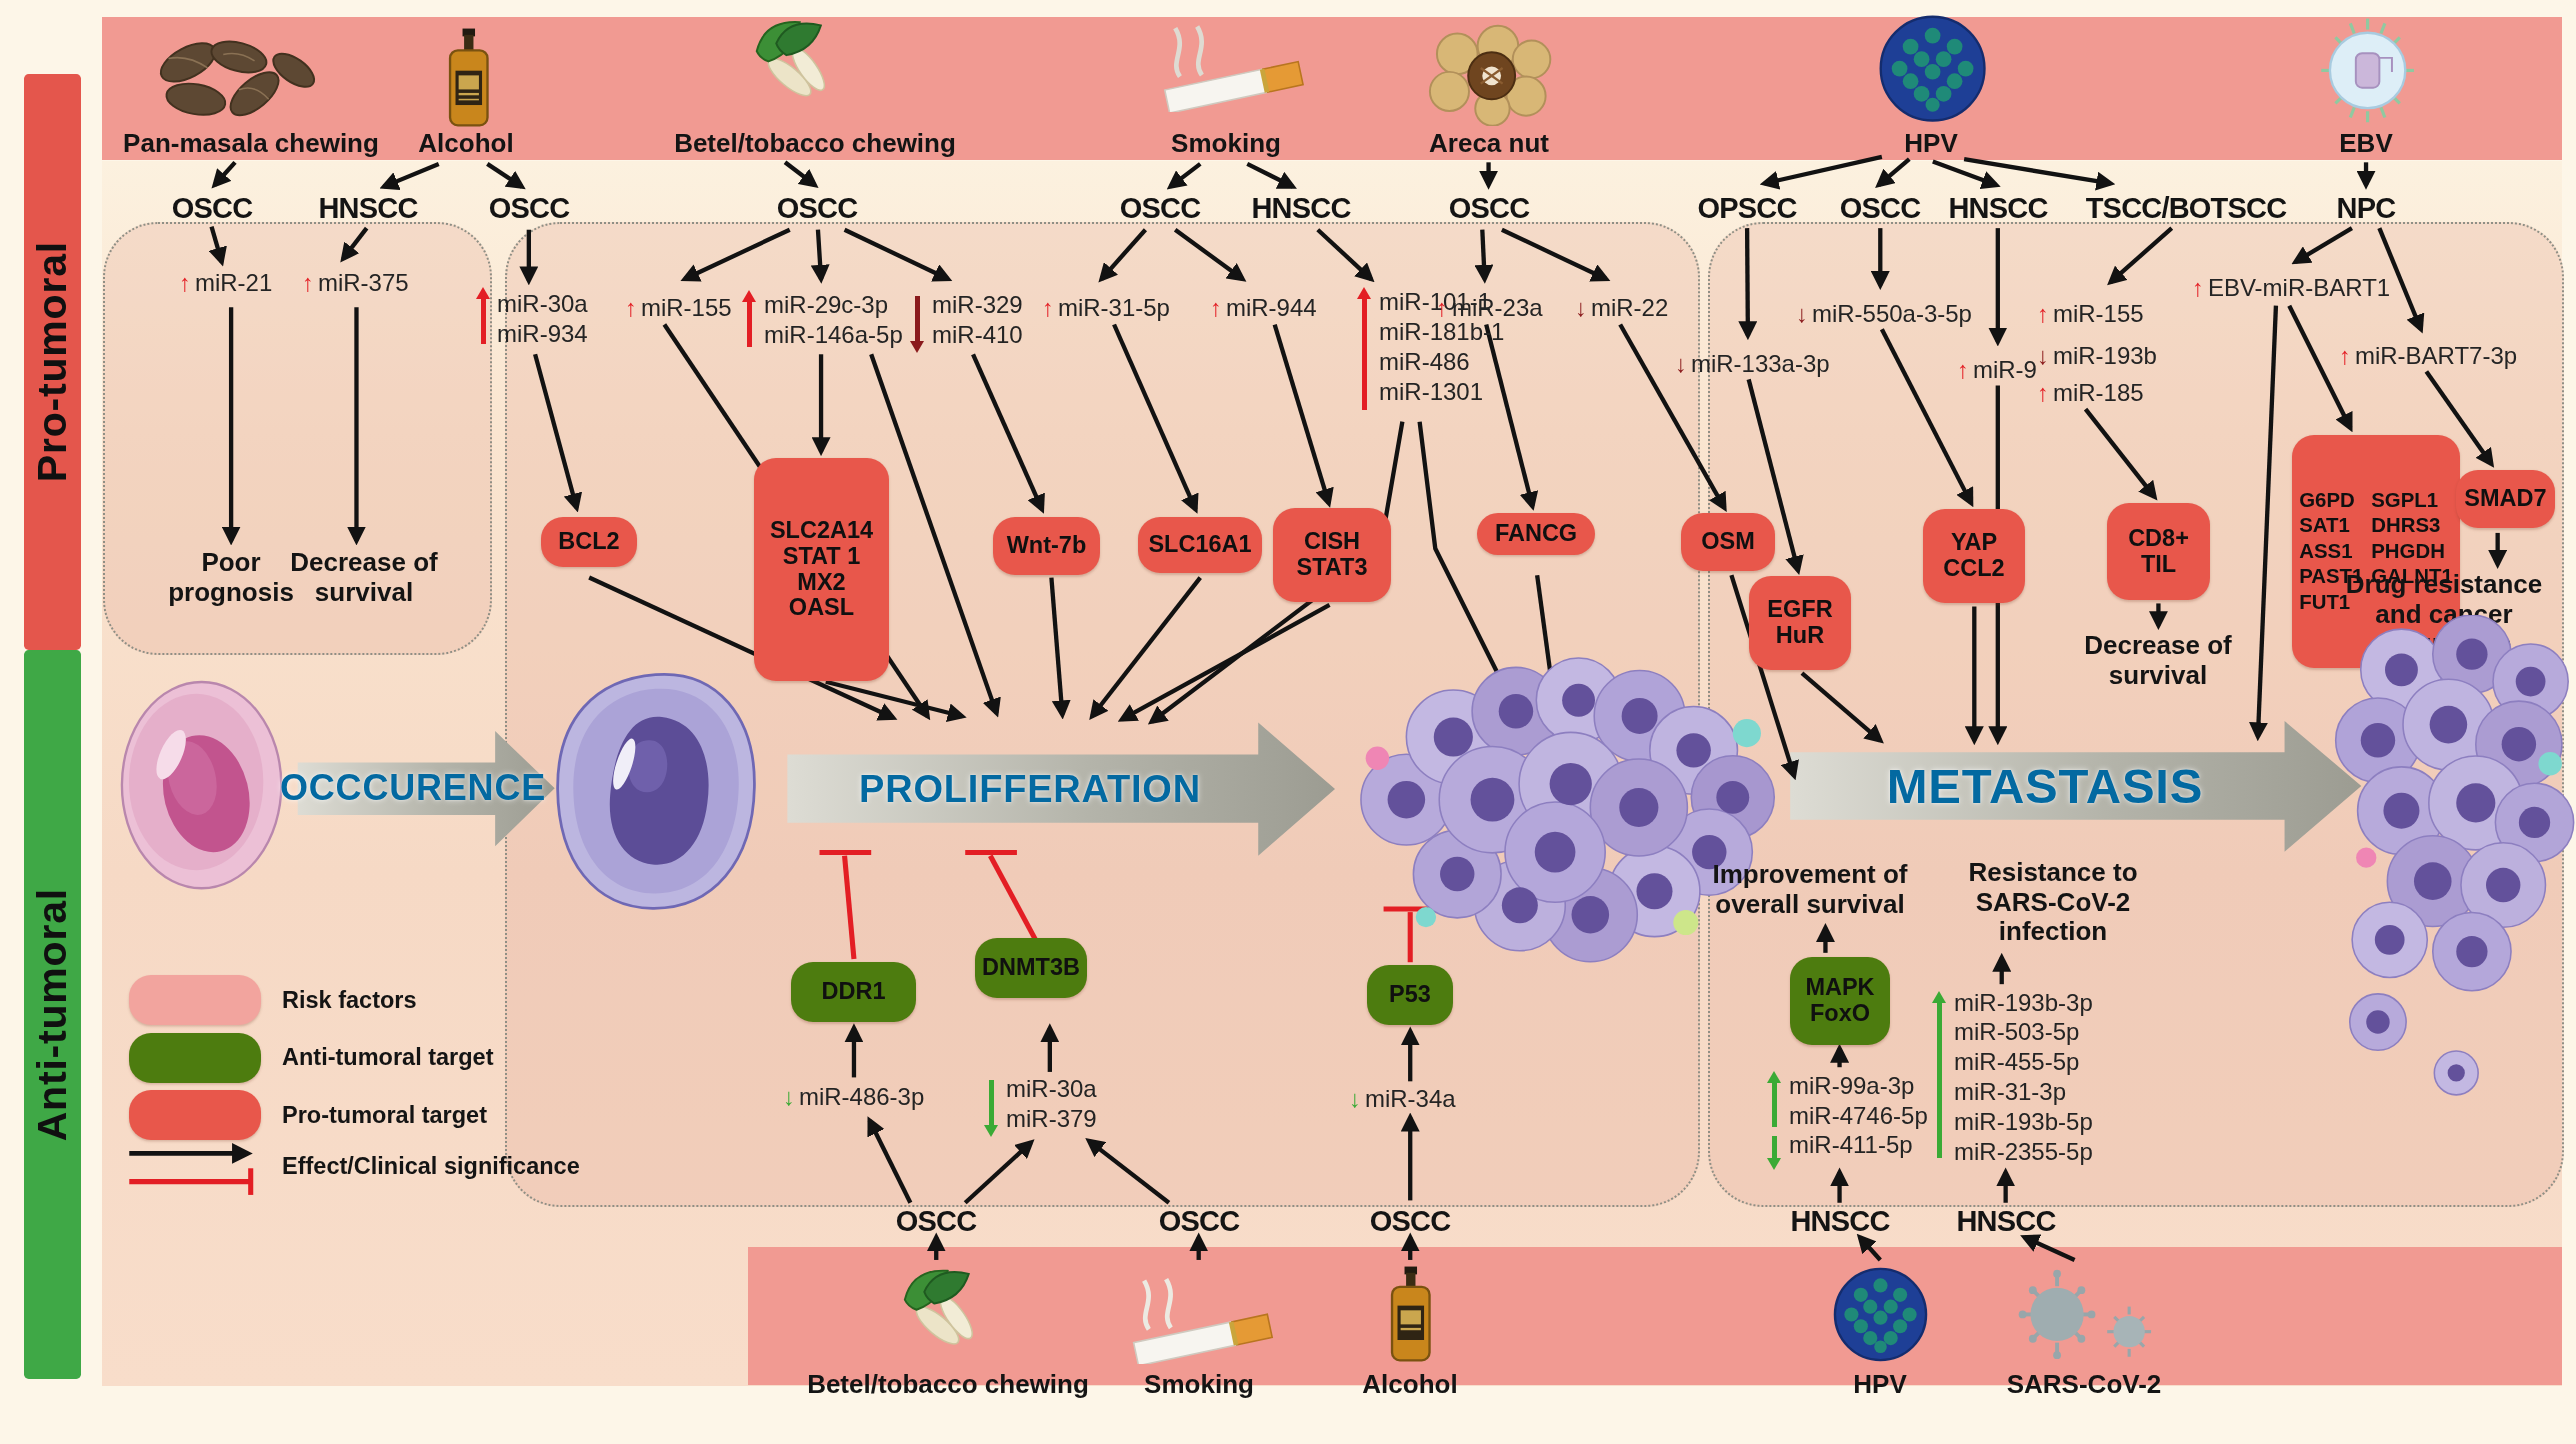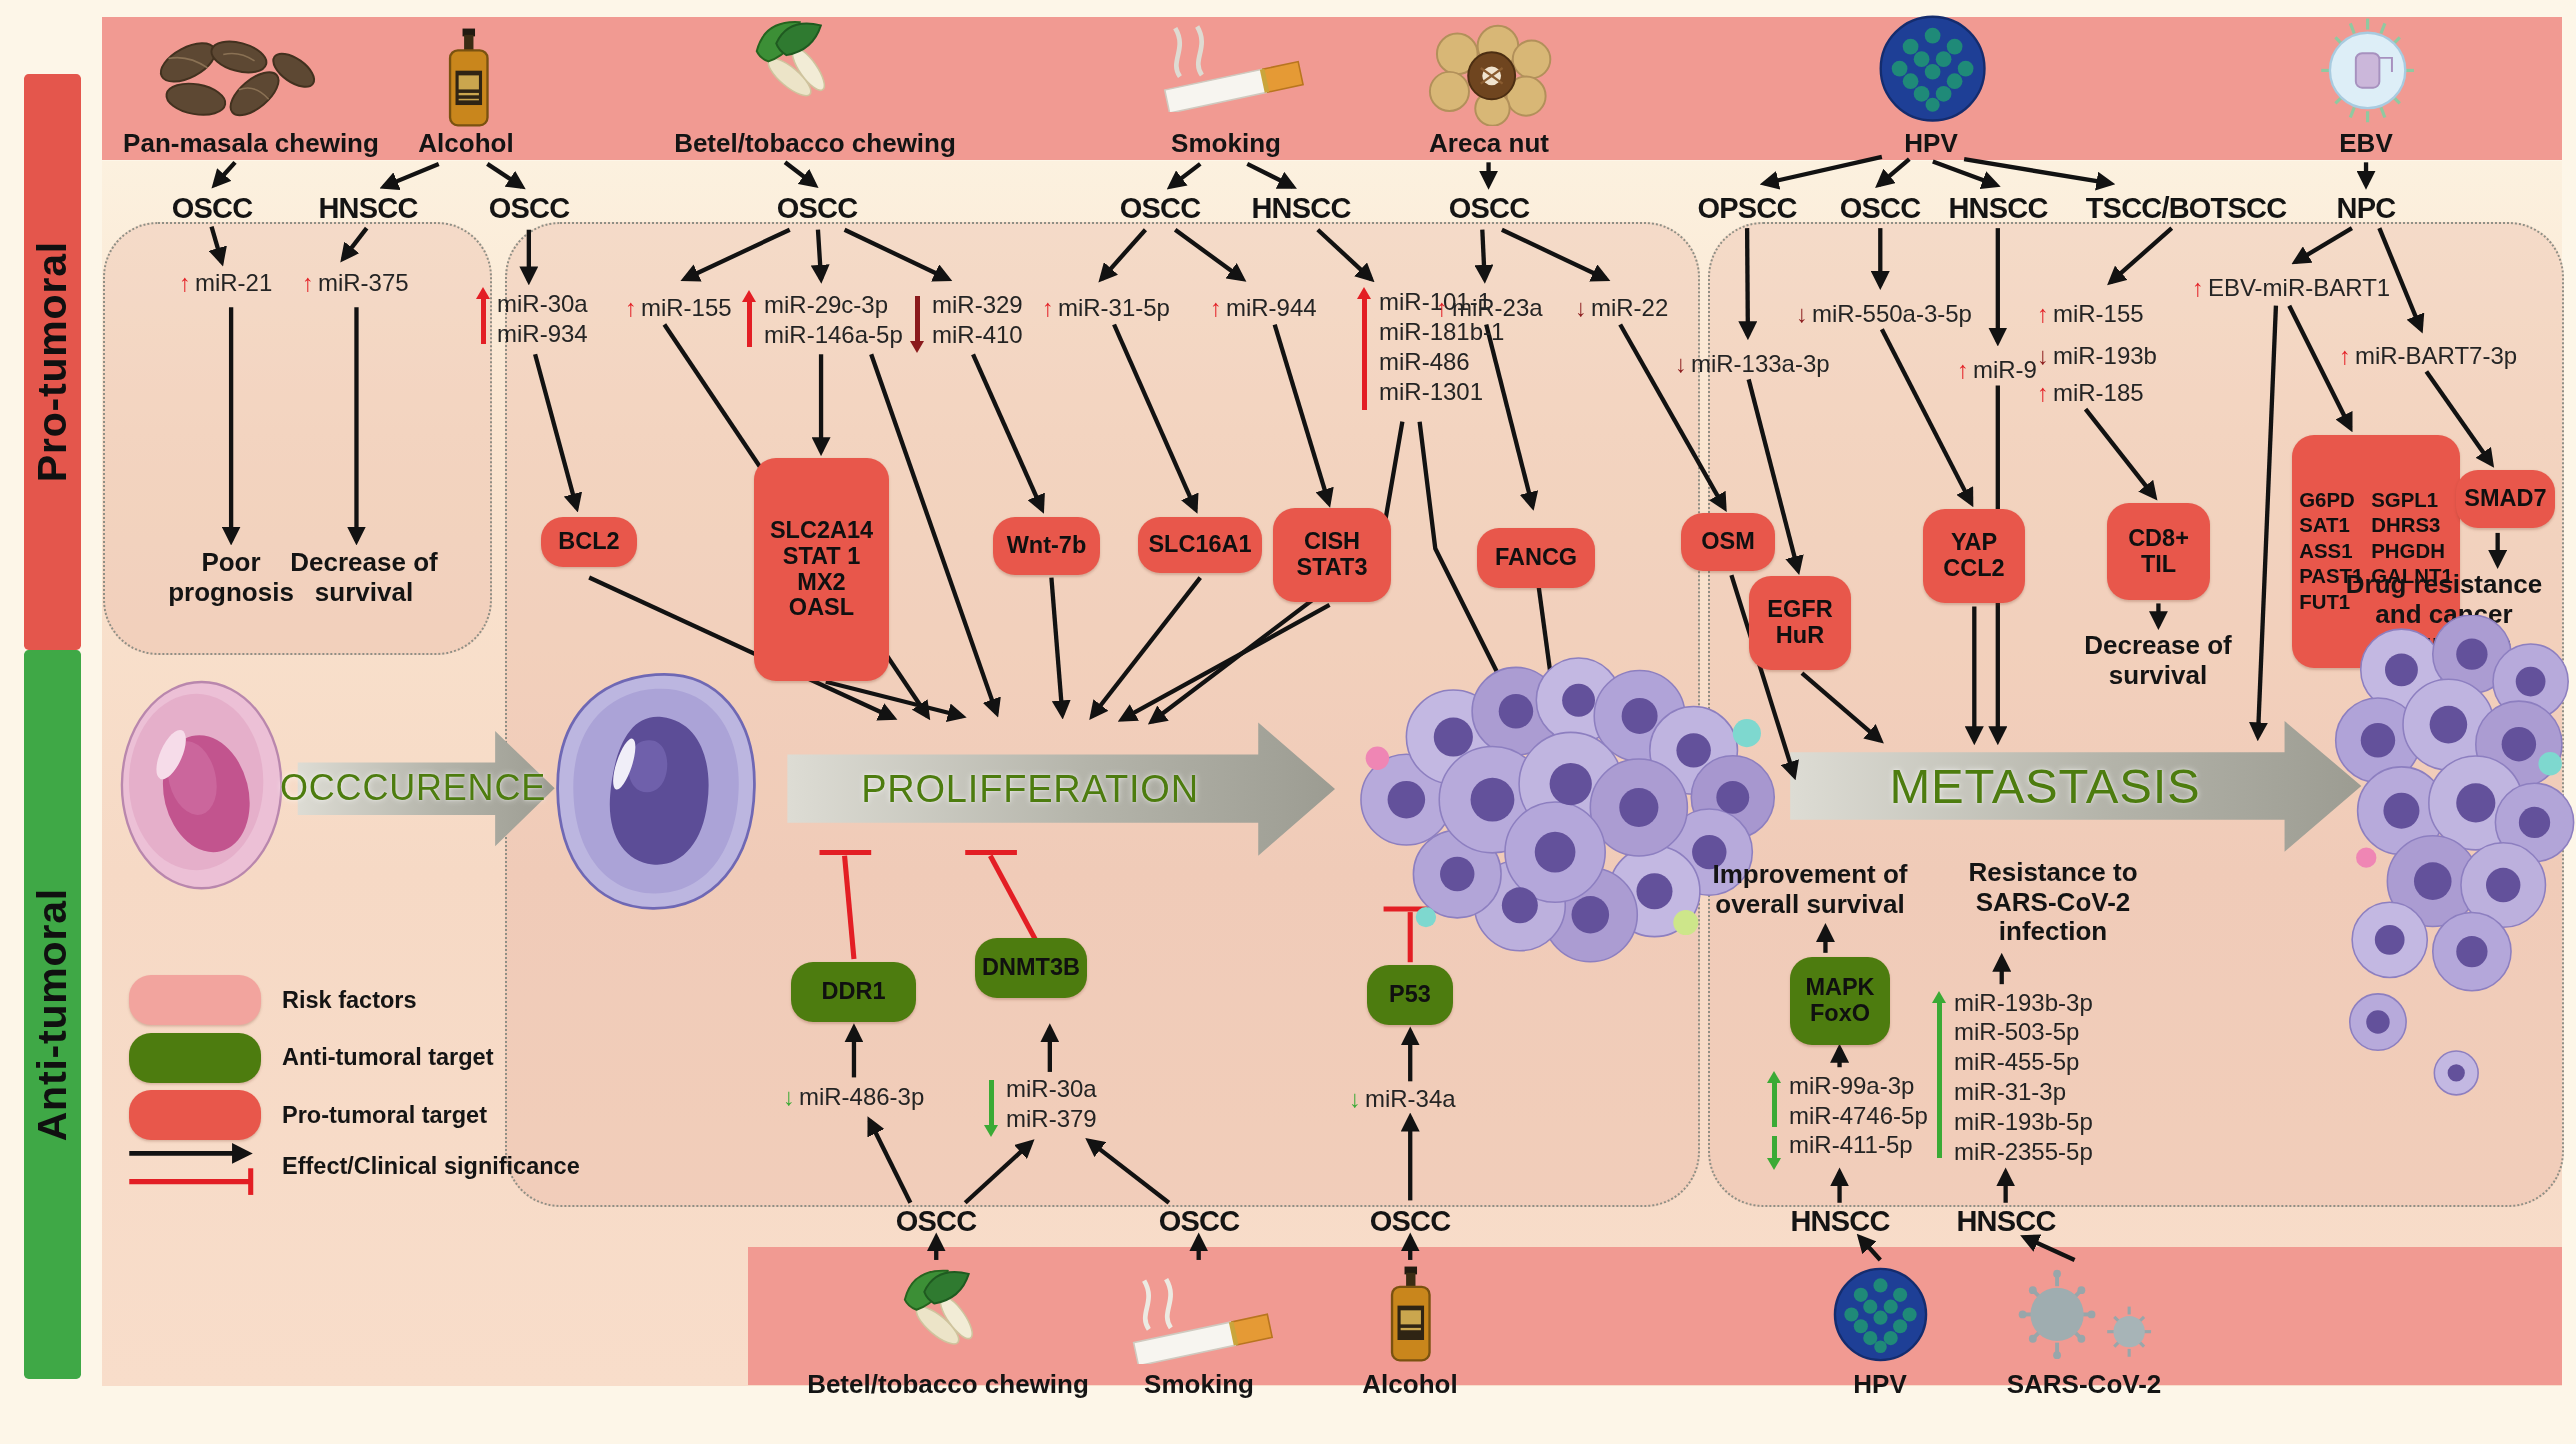--- a/index.html
+++ b/index.html
@@ -27,21 +27,21 @@
   .vbar:after{content:"";position:absolute;left:-5.5px;border:7.8px solid transparent;border-left-width:7.8px;border-right-width:7.8px}
   .vbar.vup:after{top:-11.8px;border-top:0;border-bottom:12.5px solid}
   .vbar.vdown:after{bottom:-11.8px;border-bottom:0;border-top:12.5px solid}
   .vbar.red{background:#e31e24}.vbar.red:after{border-bottom-color:#e31e24;border-top-color:#e31e24}
   .vbar.drk{background:#8a1a1c}.vbar.drk:after{border-bottom-color:#8a1a1c;border-top-color:#8a1a1c}
   .vbar.grn{background:#3aaa35}.vbar.grn:after{border-bottom-color:#3aaa35;border-top-color:#3aaa35}
   .pill{display:flex;flex-direction:column;align-items:center;justify-content:center;border-radius:22px;
     font-weight:bold;font-size:23.5px;line-height:1.1;color:#101010;text-align:center;box-shadow:0 1.6px 2.4px rgba(120,60,40,.25)}
   .pill.red{background:#e8574b}.pill.green{background:#4d7c0f}.pill.pink{background:#f2a49e}
   .out{transform:translateX(-50%);text-align:center;font-weight:bold;font-size:26px;line-height:1.14;white-space:nowrap}
-  .flow-label{transform:translate(-50%,-50%);font-weight:normal;letter-spacing:0.8px;color:#4d7c0f;
+  .flow-label{transform:translate(-50%,-50%);font-weight:bold;letter-spacing:0.8px;color:#0369a1;
     text-shadow:0 0 6.3px rgba(255,255,255,.65),0 0 2.4px rgba(255,255,255,.5)}
   .legend-label{font-weight:bold;font-size:23.5px;white-space:nowrap}
   svg{display:block}
   .colgrid{display:flex;gap:7.8px;font-size:20.4px;font-weight:bold;line-height:1.25;text-align:left}
 </style>
 </head>
 <body>
 
 <div class="abs" id="interior"></div>
 <div class="abs band" id="band-top"></div>
@@ -405,21 +405,21 @@
 <div class="abs pill red" style="left:993px;top:517px;width:107px;height:58px">
     <span>Wnt-7b</span>
   </div>
 <div class="abs pill red" style="left:1138px;top:517px;width:124px;height:56px">
     <span>SLC16A1</span>
   </div>
 <div class="abs pill red" style="left:1273px;top:508px;width:118px;height:94px">
   <span>CISH</span>
   <span>STAT3</span>
 </div>
-<div class="abs pill red" style="left:1477px;top:528px;width:118px;height:60px">
+<div class="abs pill red" style="left:1477px;top:513px;width:118px;height:42px">
     <span>FANCG</span>
   </div>
 <div class="abs pill red" style="left:1681px;top:513px;width:94px;height:58px">
     <span>OSM</span>
   </div>
 <div class="abs pill red" style="left:1749px;top:576px;width:102px;height:94px">
   <span>EGFR</span>
   <span>HuR</span>
 </div>
 <div class="abs pill red" style="left:1923px;top:509px;width:102px;height:94px">

